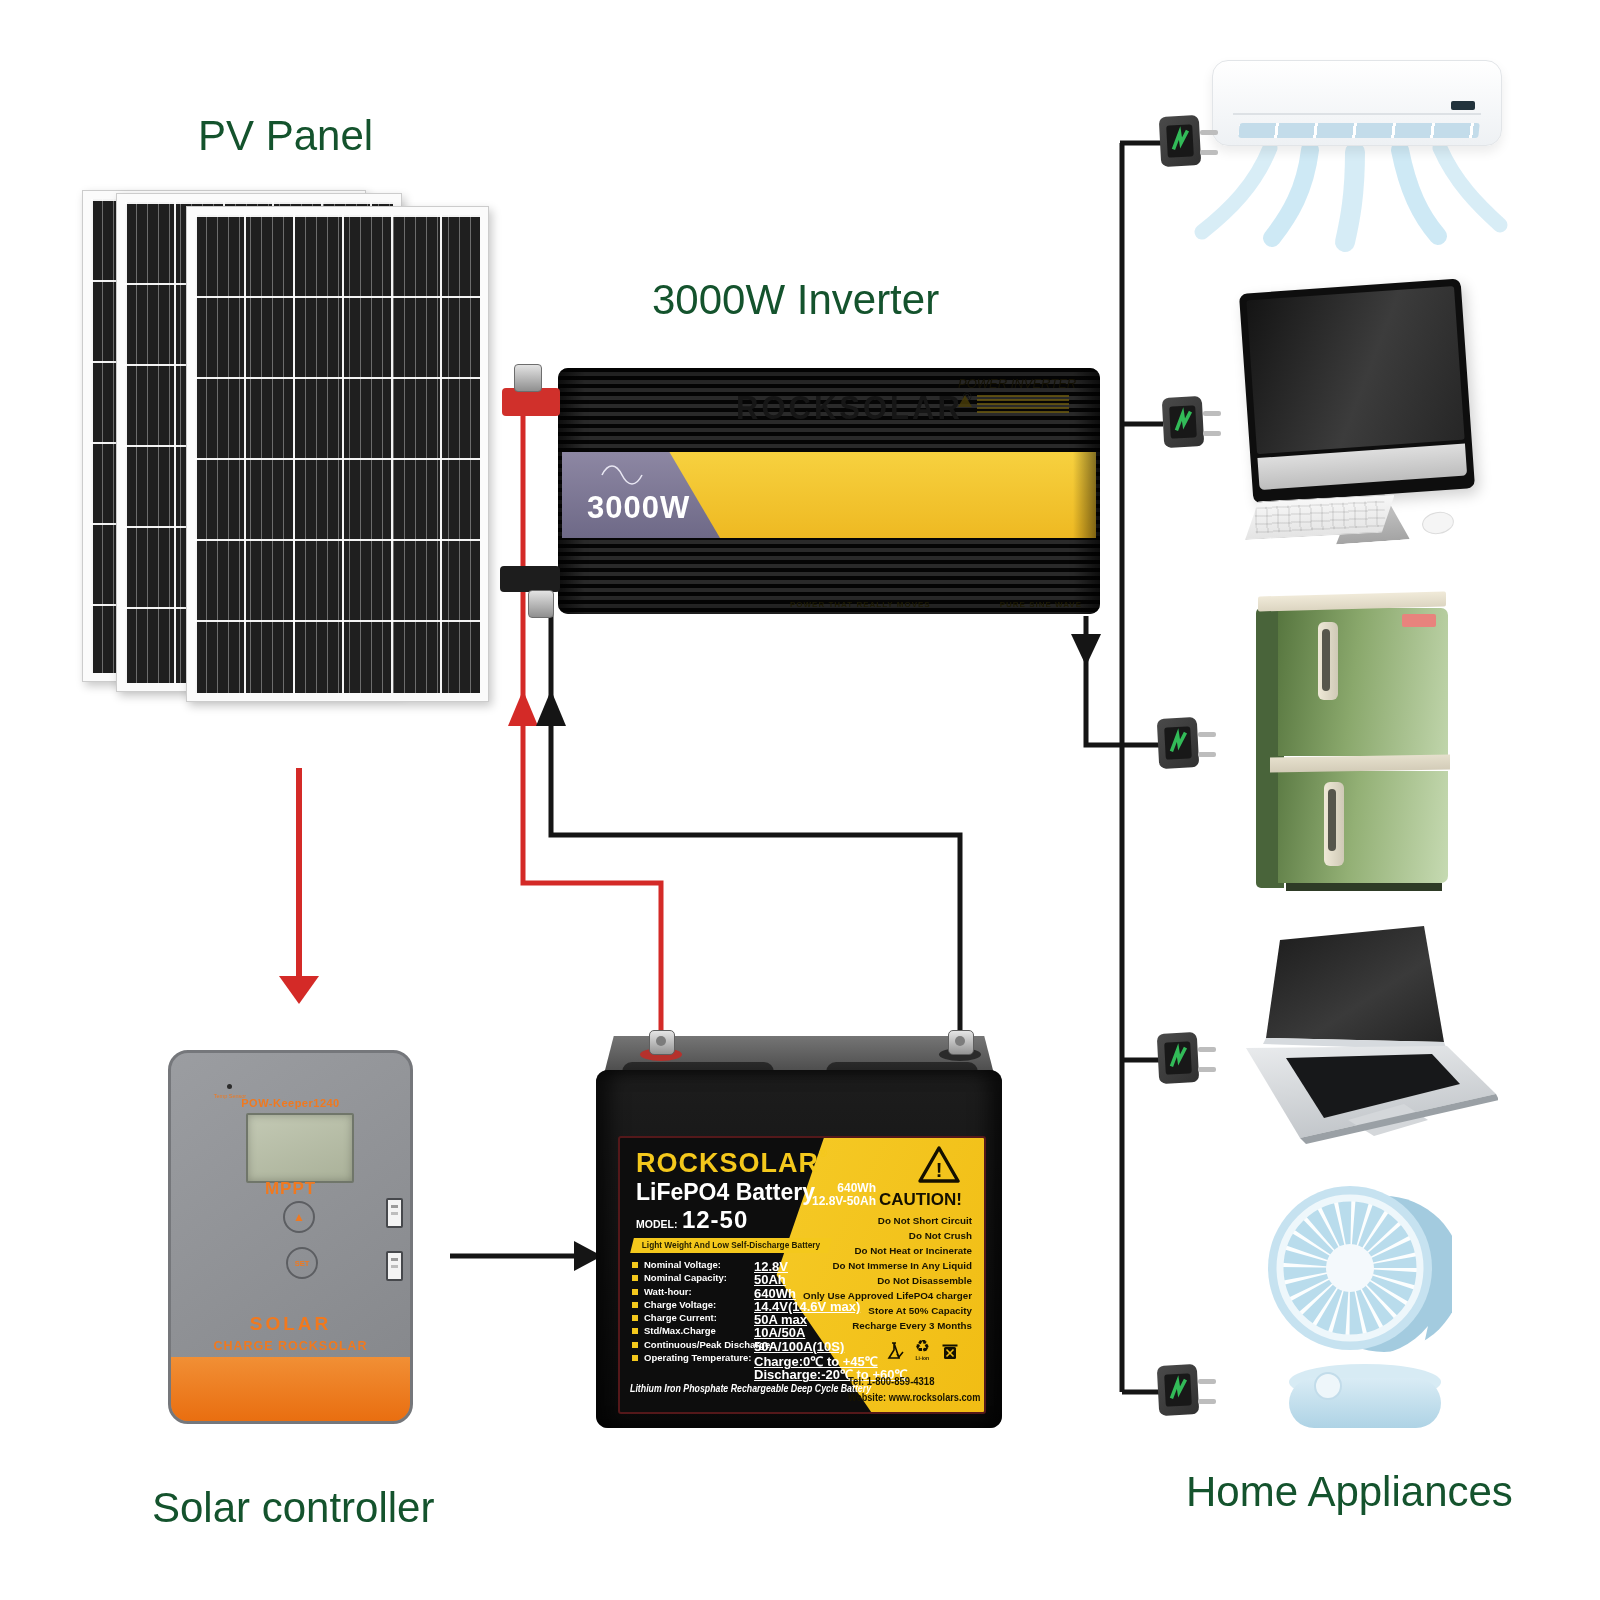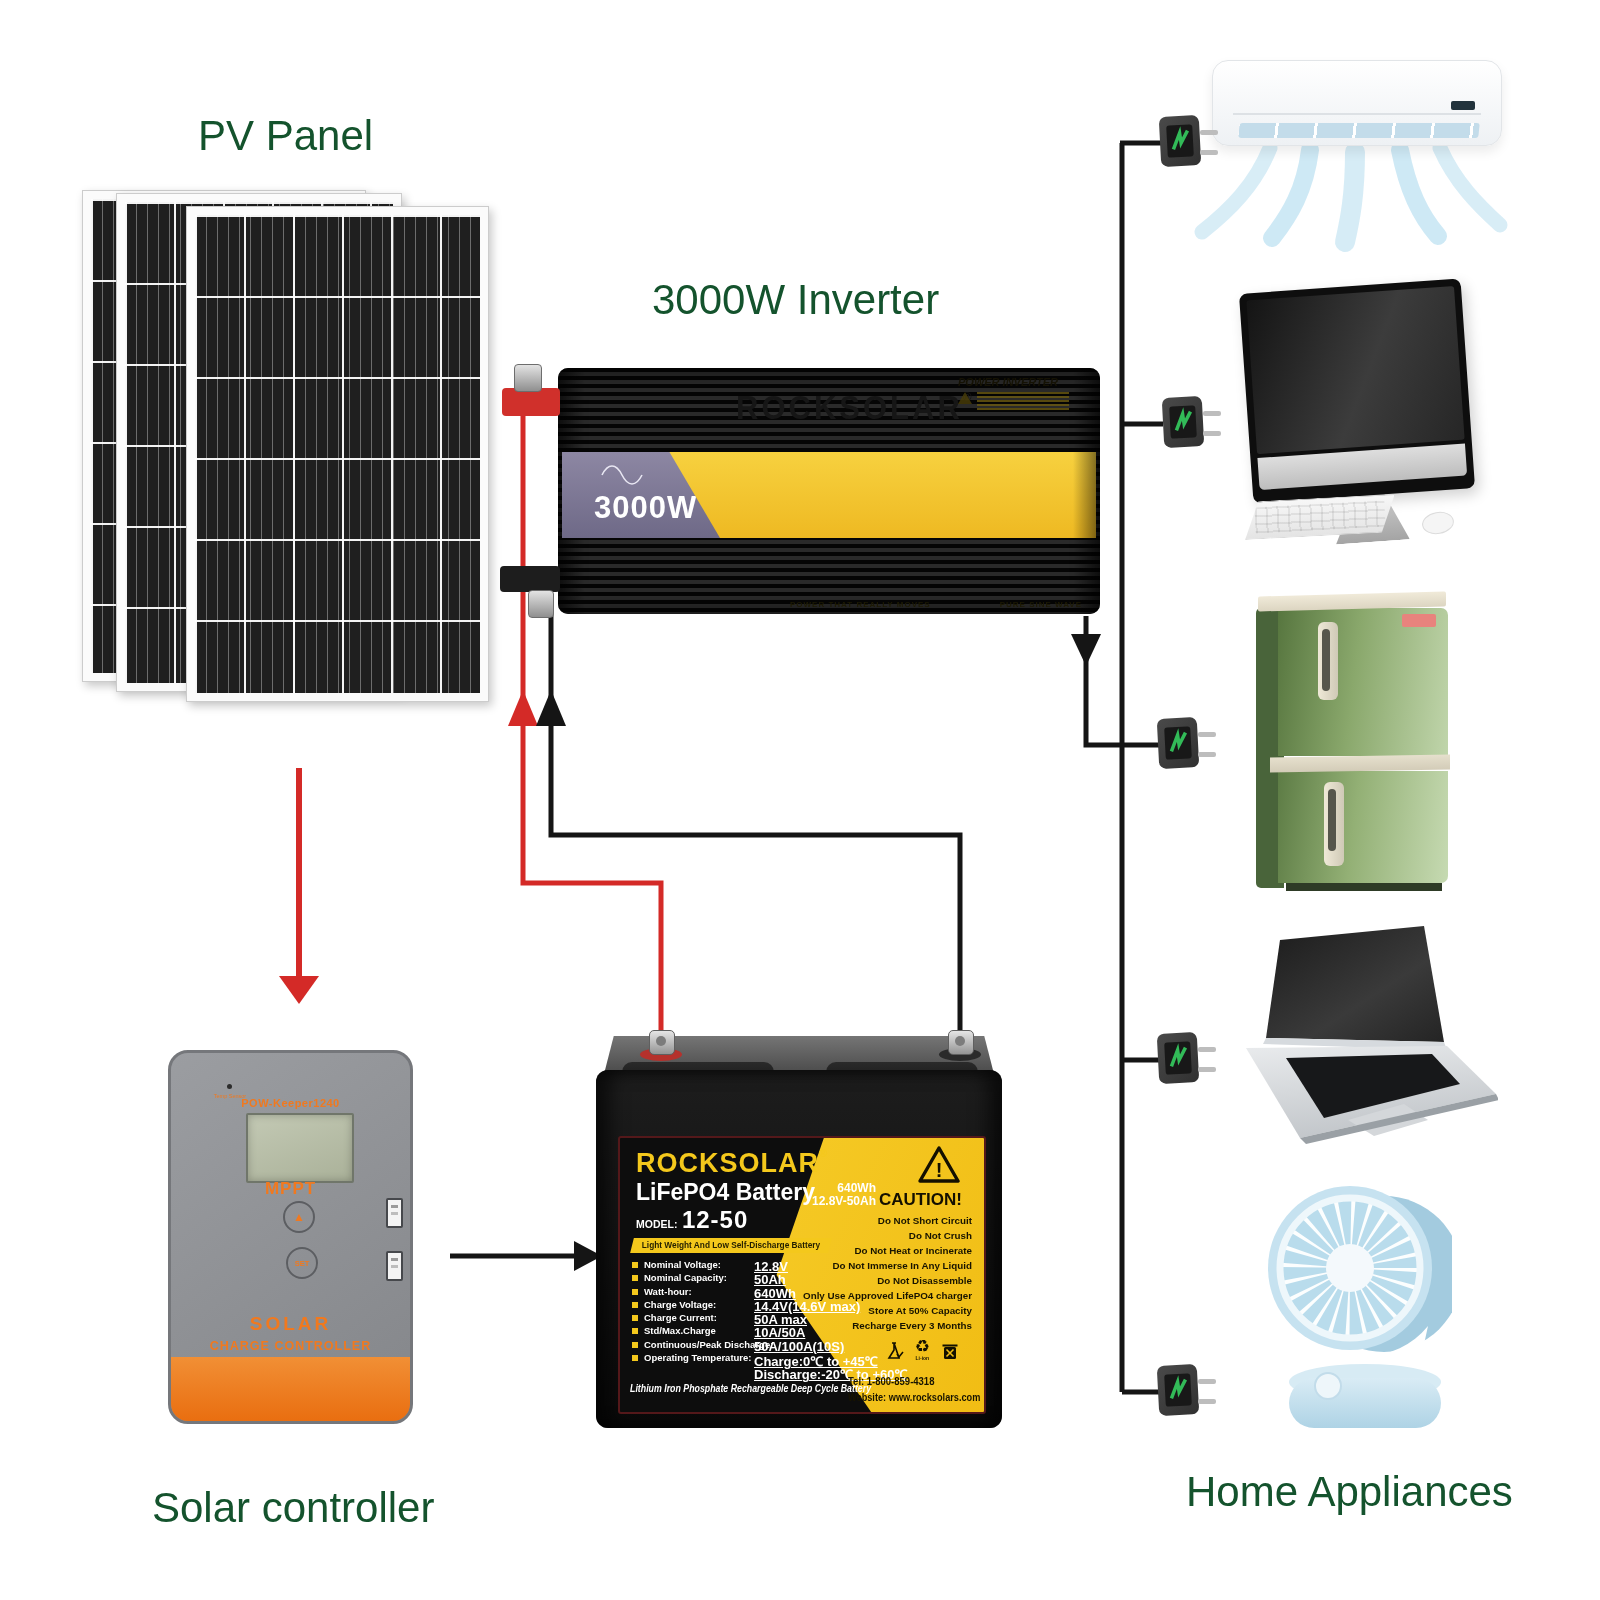--- a/index.html
+++ b/index.html
@@ -21,28 +21,28 @@
     repeating-linear-gradient(90deg, rgba(255,255,255,.95) 0 2px, transparent 2px 49px),
     repeating-linear-gradient(90deg, rgba(255,255,255,.35) 0 1px, transparent 1px 11px),
     #1f1f1f;}
 
   
   #inverter{position:absolute;left:558px;top:368px;width:542px;height:246px;border-radius:10px;
     background:repeating-linear-gradient(180deg,#050505 0 4px,#2a2a2a 4px 8px);box-shadow:inset 0 0 26px rgba(0,0,0,.6);z-index:2;}
   #inverter .edge{position:absolute;inset:0;border-radius:10px;background:linear-gradient(90deg,rgba(0,0,0,.55),rgba(0,0,0,0) 5%,rgba(0,0,0,0) 95%,rgba(0,0,0,.55));}
   .inv-band{position:absolute;left:4px;right:4px;top:84px;height:86px;display:flex;overflow:hidden;}
   .inv-purple{position:relative;width:158px;flex:0 0 auto;background:linear-gradient(180deg,#8d87a3,#6e6987);clip-path:polygon(0 0,68% 0,100% 100%,0 100%);color:#fff;}
-  .inv-watt{position:absolute;left:32px;top:38px;font-size:31px;font-weight:700;letter-spacing:1px;}
+  .inv-watt{position:absolute;left:25px;top:38px;font-size:31px;font-weight:700;letter-spacing:1px;}
   .sine{position:absolute;left:38px;top:10px;}
   .inv-yellow{position:relative;flex:1;background:linear-gradient(180deg,#f7d13f,#eeb922);margin-left:-48px;z-index:-1;padding-left:48px;}
   .inv-brand{position:absolute;left:178px;top:22px;font-size:31px;font-weight:800;color:#161616;letter-spacing:3px;transform:scaleY(1.05);white-space:nowrap;}
   .inv-brand .reg{font-size:12px;vertical-align:top;letter-spacing:0;}
   .inv-tagline{position:absolute;left:232px;bottom:5px;font-size:8px;font-weight:700;color:#1d1a04;letter-spacing:1px;}
   .inv-right{position:absolute;right:14px;top:8px;width:128px;}
-  .inv-product{font-size:11px;font-weight:700;font-style:italic;color:#151204;white-space:nowrap;}
+  .inv-product{font-size:13px;font-weight:400;font-style:italic;color:#151204;white-space:nowrap;}
   .warn-mini{display:flex;gap:5px;margin-top:4px;}
   .warn-tri{width:0;height:0;border-left:7px solid transparent;border-right:7px solid transparent;border-bottom:12px solid #4a3d07;opacity:.8;}
   .warn-lines i{display:block;width:92px;height:1.5px;background:#6b5a10;margin-bottom:2.5px;opacity:.8;}
   .inv-wave{position:absolute;right:18px;bottom:5px;font-size:8px;font-weight:700;color:#1d1a04;letter-spacing:1px;}
   .term{position:absolute;z-index:3;}
   .bolt{position:absolute;background:linear-gradient(180deg,#e3e3e3,#8f8f8f);border-radius:4px;border:1px solid #6d6d6d;}
 
   
   #controller{position:absolute;left:168px;top:1050px;width:245px;height:374px;border-radius:20px;
     background:linear-gradient(145deg,#9b9da1,#84868a);border:3px solid #75777b;box-sizing:border-box;z-index:2;}
@@ -221,21 +221,21 @@
     <div class="ctl-mppt">MPPT</div>
     <div class="ctl-btn" style="left:112px;top:148px;font-size:12px;">
         <span>▲</span>
       </div>
     <div class="ctl-btn" style="left:115px;top:194px;font-size:7.5px;font-weight:700;">
         <span>SET</span>
       </div>
     <div class="usb" style="top:145px;"></div>
     <div class="usb" style="top:198px;"></div>
     <div class="ctl-solar">SOLAR</div>
-    <div class="ctl-cc">CHARGE CONTROLLER</div>
+    <div class="ctl-cc">CHARGE ROCKSOLAR</div>
     <div class="ctl-band"></div>
   </div>
 
   <div id="battery">
     <div class="bat-lid"></div>
     <div class="bat-handle" style="left:622px;"></div>
     <div class="bat-handle" style="left:826px;"></div>
     <div class="bat-body"></div>
     <div class="bat-term" style="left:643px;">
       <div class="bat-ring" style="background:#b5312c;"></div>

